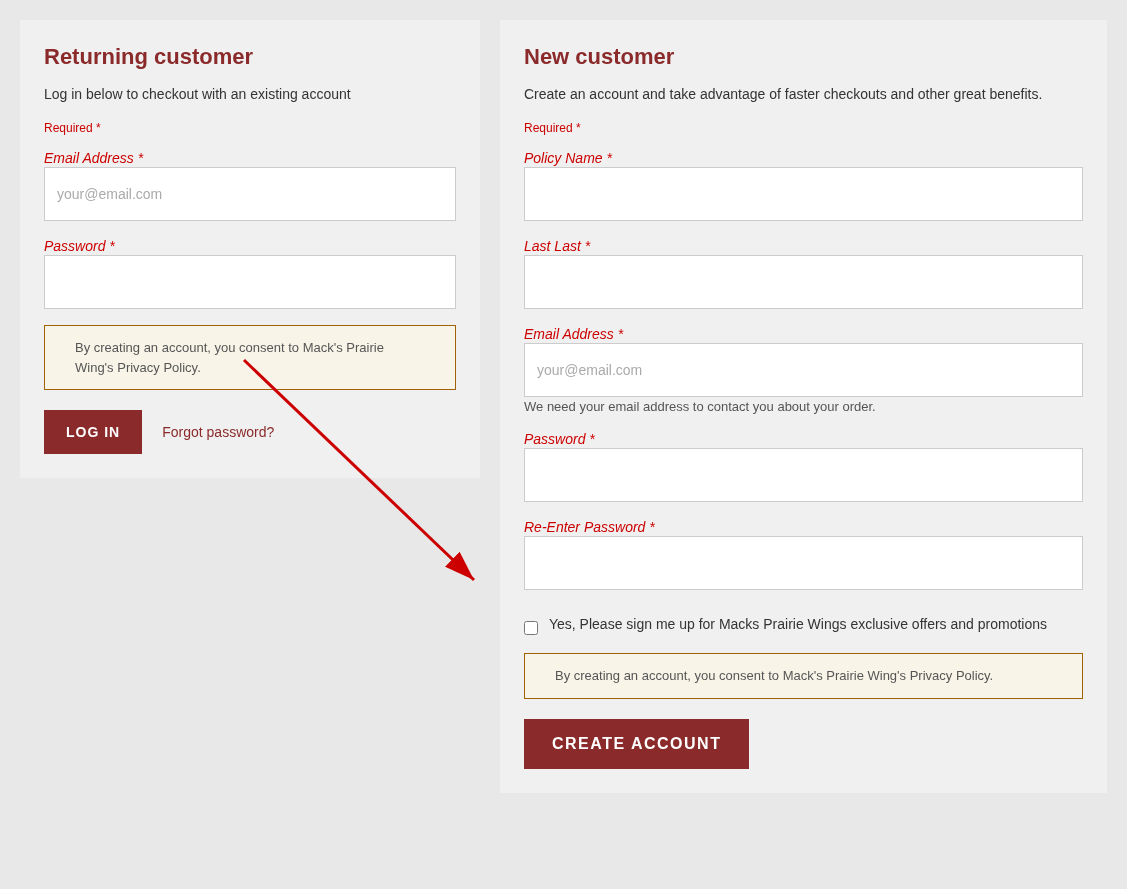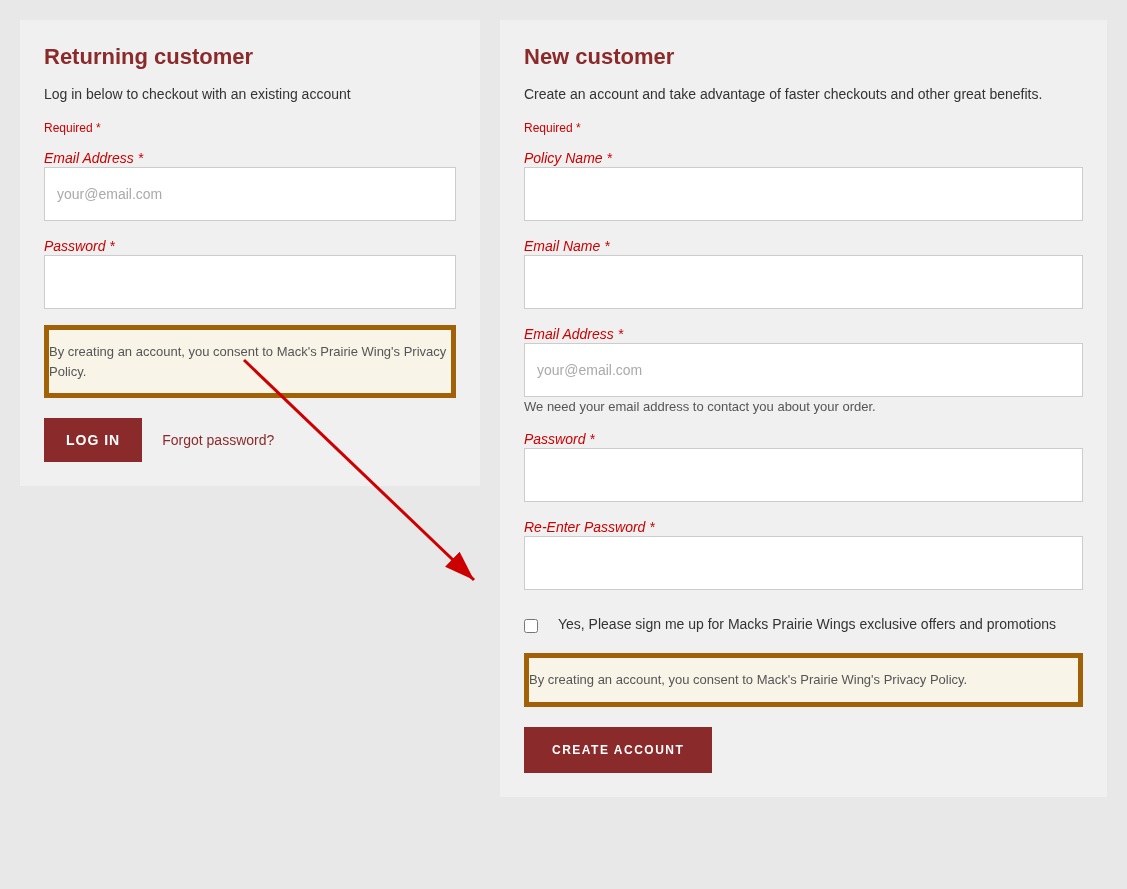--- a/index.html
+++ b/index.html
@@ -71,22 +71,22 @@
       padding: 8px 12px;
       font-size: 14px;
       color: #555;
       outline: none;
     }
     .text-input::placeholder {
       color: #aaa;
     }
     .consent-box {
       background: #f8f5e8;
-      border: 5px solid #a16207;
-      padding: 12px 0;
+      border: 1px solid #a16207;
+      padding: 12px 30px;
       font-size: 13px;
       color: #555;
       margin-bottom: 20px;
       line-height: 1.5;
     }
     .login-row {
       display: flex;
       align-items: center;
       gap: 20px;
     }
@@ -107,40 +107,40 @@
       text-decoration: none;
       cursor: pointer;
     }
     .field-hint {
       font-size: 13px;
       color: #555;
       margin-top: 2px;
     }
     .checkbox-row {
       display: flex;
-      align-items: center;
-      gap: 20px;
+      align-items: flex-end;
+      gap: 11px;
       margin-bottom: 18px;
       font-size: 14px;
       color: #333;
       line-height: 1.5;
       margin-top: 24px;
     }
     .checkbox-row input[type="checkbox"] {
       margin-top: 3px;
       width: 14px;
       height: 14px;
       flex-shrink: 0;
     }
     .btn-create {
       background: #8b2a2a;
       color: #fff;
       border: none;
       padding: 16px 28px;
-      font-size: 12px;
+      font-size: 16px;
       font-weight: bold;
       letter-spacing: 1.5px;
       cursor: pointer;
       text-transform: uppercase;
     }
     
     .arrow-container {
       position: relative;
       width: 100%;
       height: 0;
@@ -199,21 +199,21 @@
 
     <div class="field-group">
       <label class="field-label">
         <span>Policy Name</span> <span>*</span>
       </label>
       <input class="text-input" type="text" style="">
     </div>
 
     <div class="field-group">
       <label class="field-label">
-        <span>Email Name</span> <span>*</span>
+        <span>Last Last</span> <span>*</span>
       </label>
       <input class="text-input" type="text" style="">
     </div>
 
     <div class="field-group">
       <label class="field-label">
         <span>Email Address</span> <span>*</span>
       </label>
       <input class="text-input" type="email" placeholder="your@email.com" style="">
       <p class="field-hint">We need your email address to contact you about your order.</p>

